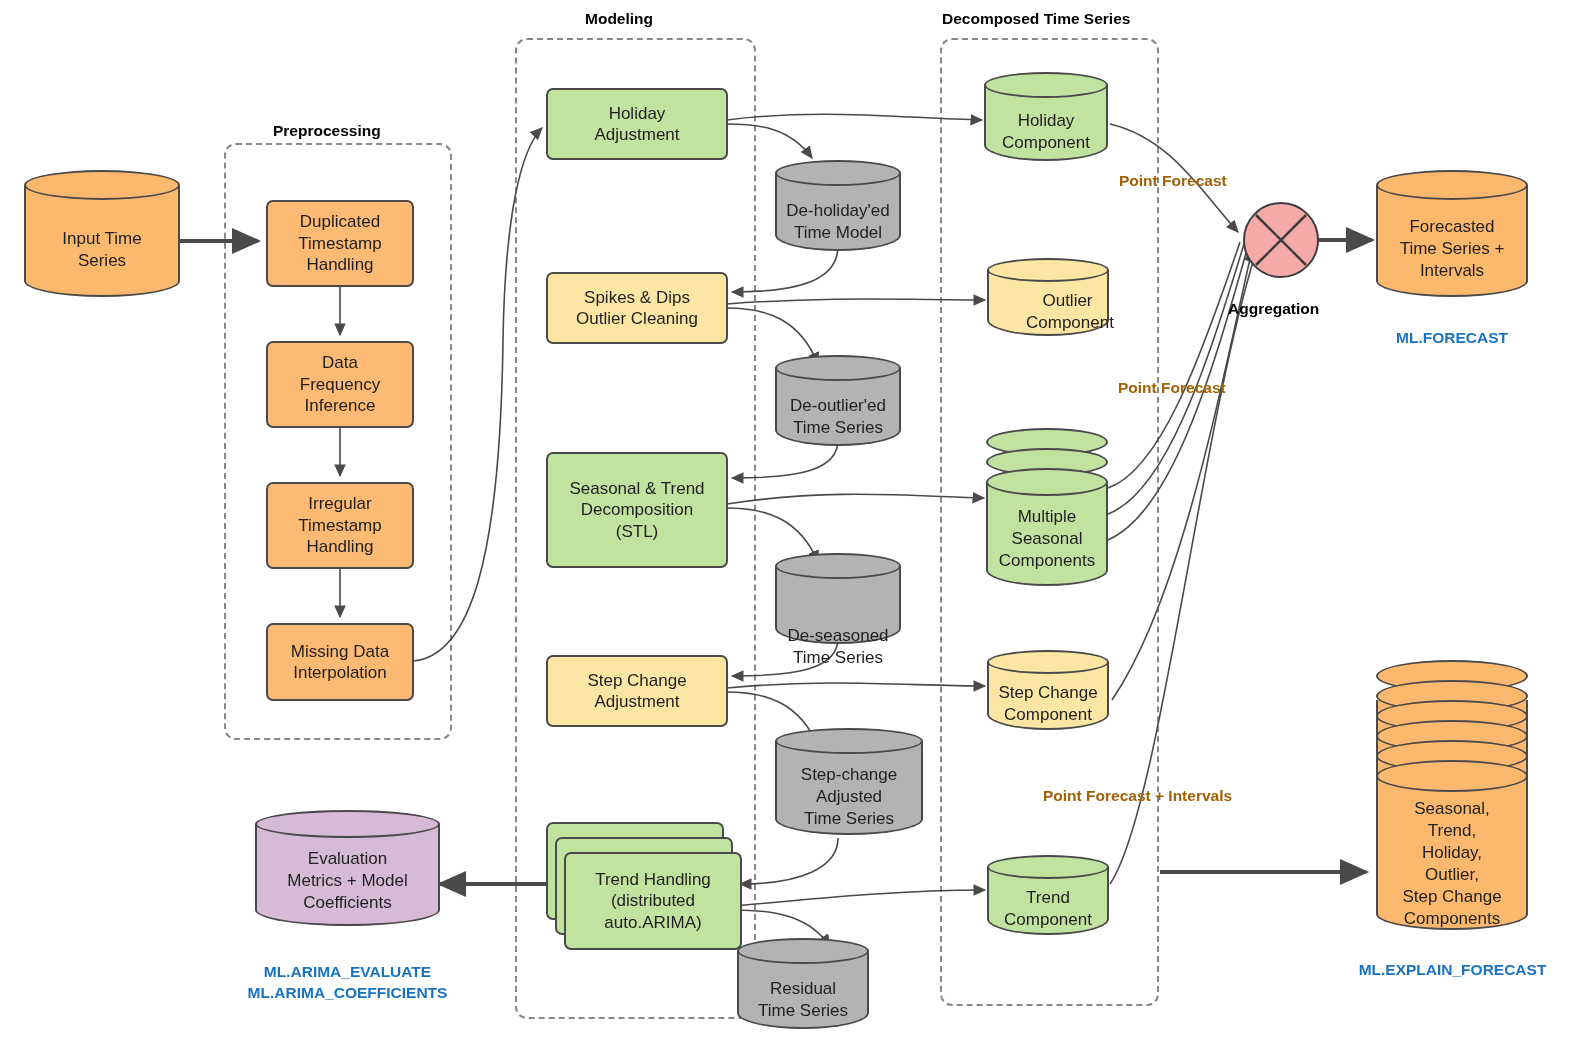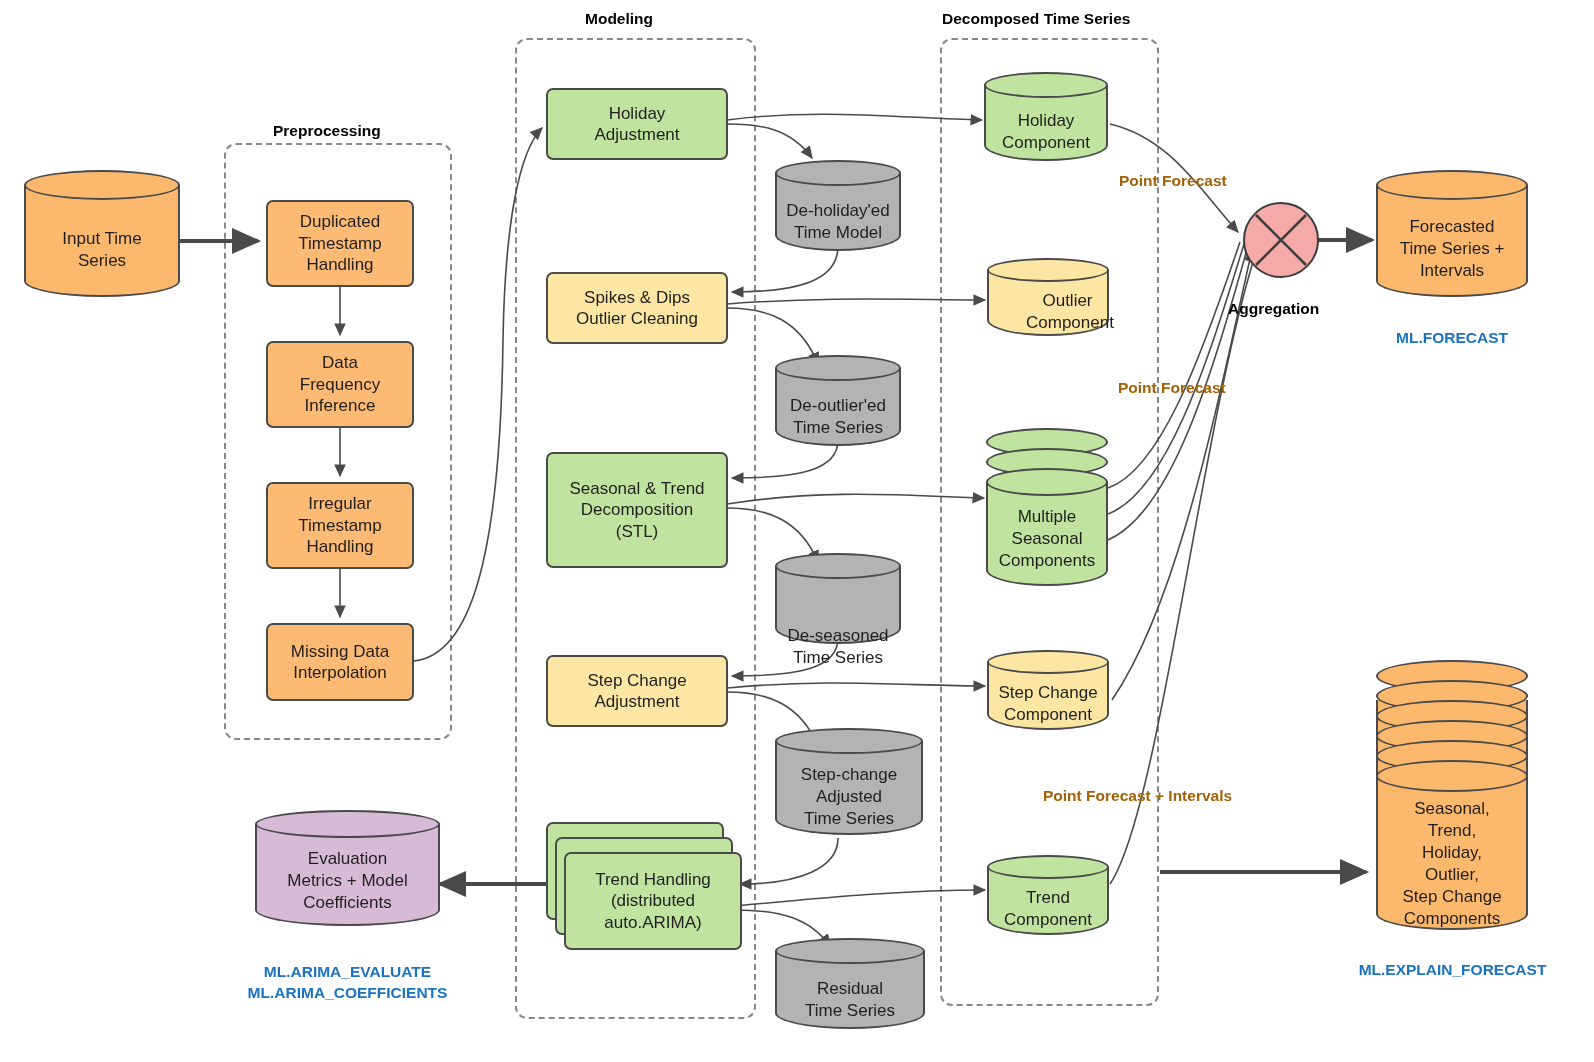--- a/index.html
+++ b/index.html
@@ -174,21 +174,21 @@
   </div>
 
   <div class="cyl" style="left:775px;top:728px;width:148px;height:120px;">
     <div class="body" style="top:13px;height:94px;background:#b3b3b3;"></div>
     <div class="disc" style="top:0;height:26px;background:#b3b3b3;"></div>
     <div class="txt" style="top:36px;white-space:pre-line;">Step-change
 Adjusted
 Time Series</div>
   </div>
 
-  <div class="cyl" style="left:775px;top:938px;width:150px;height:104px;">
+  <div class="cyl" style="left:737px;top:938px;width:132px;height:104px;">
     <div class="body" style="top:13px;height:78px;background:#b3b3b3;"></div>
     <div class="disc" style="top:0;height:26px;background:#b3b3b3;"></div>
     <div class="txt" style="top:40px;white-space:pre-line;">Residual
 Time Series</div>
   </div>
 
   <div class="cyl" style="left:984px;top:72px;width:124px;height:102px;">
     <div class="body" style="top:13px;height:76px;background:#c0e3a0;"></div>
     <div class="disc" style="top:0;height:26px;background:#c0e3a0;"></div>
     <div class="txt" style="top:38px;white-space:pre-line;">Holiday

